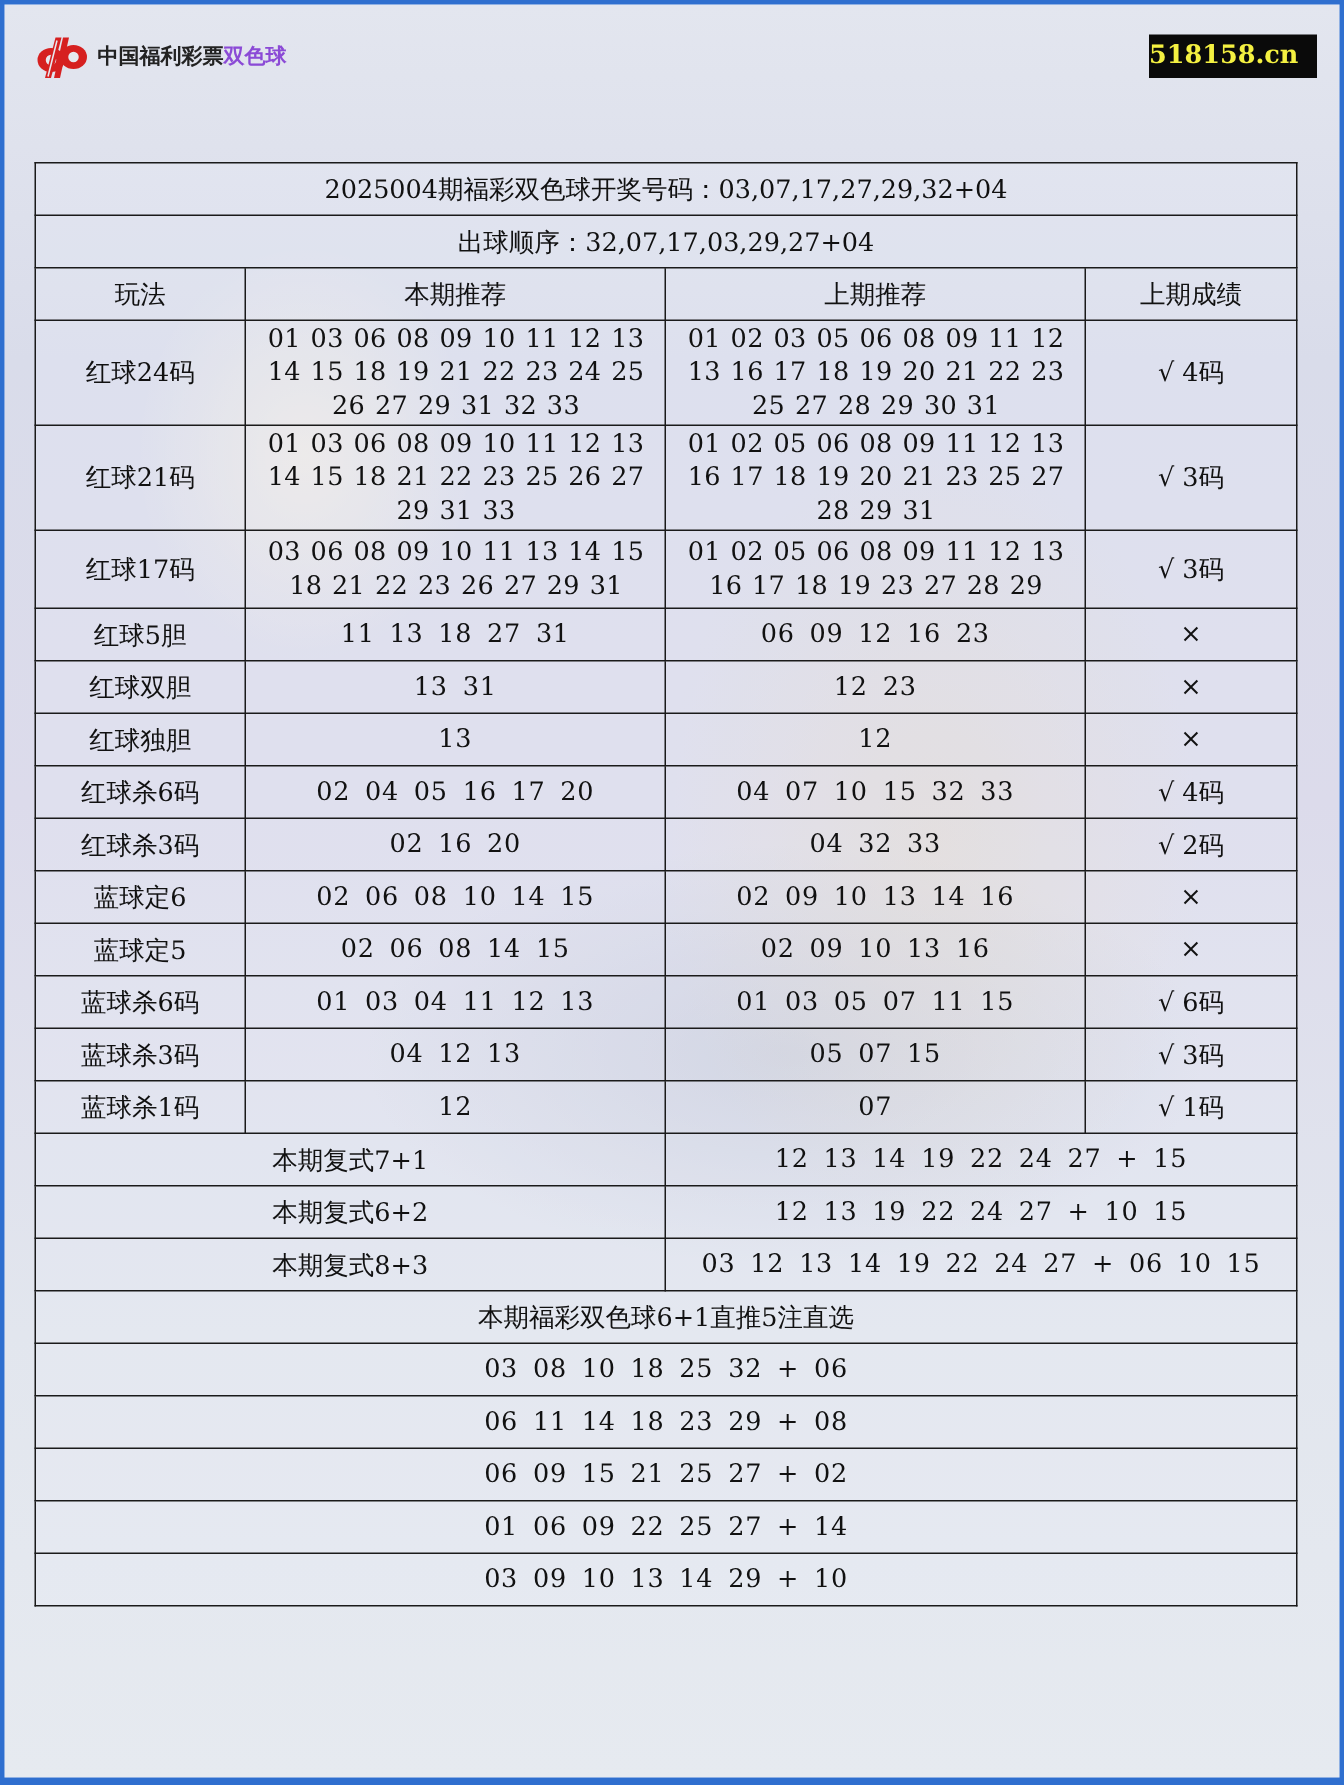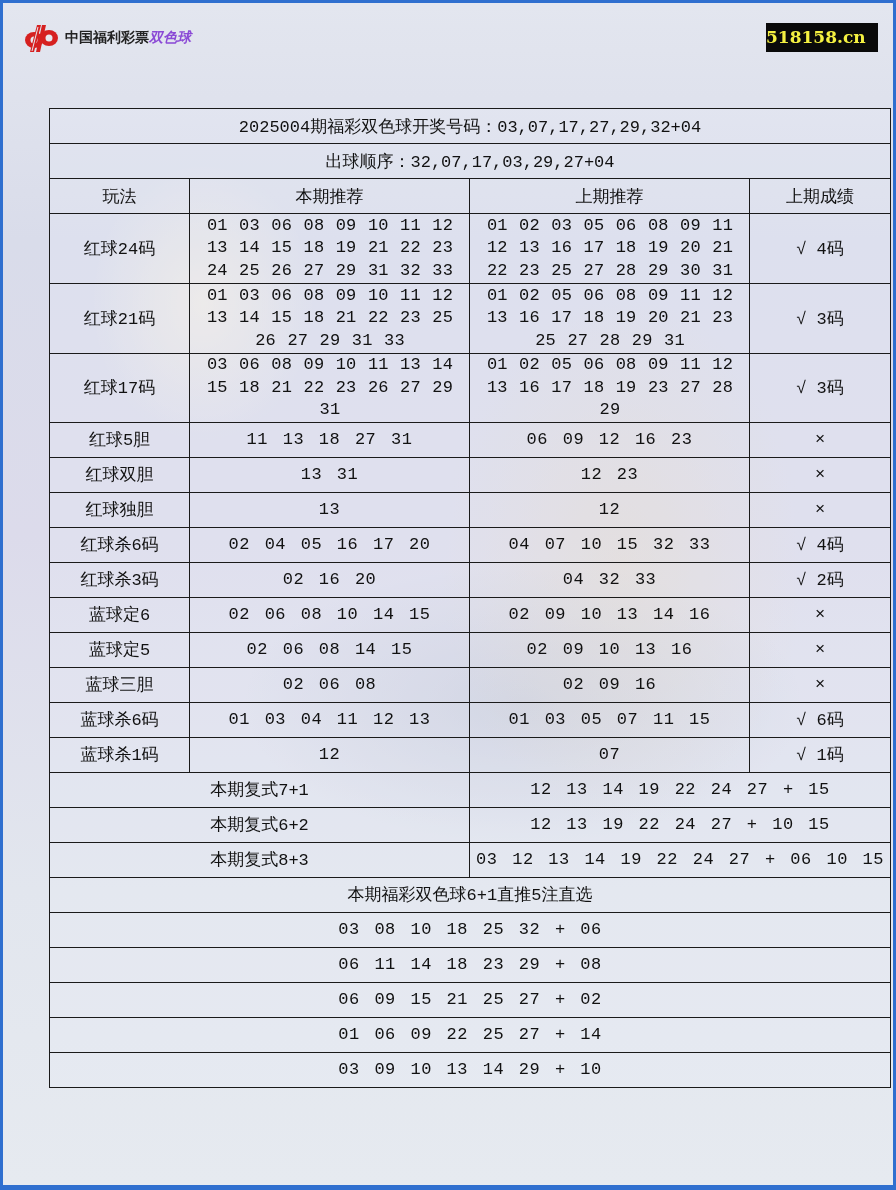--- a/index.html
+++ b/index.html
@@ -20,38 +20,38 @@
   }
   .logo {
     position: absolute; left: 18px; top: 20px;
     display: flex; align-items: center; gap: 4px;
   }
   .logo-mark { width: 40px; height: 30px; }
   .logo-text {
     font-family: "DejaVu Sans", sans-serif; font-weight: bold;
     font-size: 14px; color: #222; letter-spacing: 0px;
   }
-  .logo-text .ssq { color: #8b4ad6; font-style: italic; }
+  .logo-text .ssq { color: #8b4ad6; }
   .site-badge {
     position: absolute; left: 763px; top: 20px;
     width: 112px; height: 29px; background: #0a0a0a;
     color: #f4f041; font-family: "DejaVu Serif", serif; font-weight: bold;
     font-size: 17px; line-height: 29px; text-align: left;
   }
   .page-title {
     position: absolute; left: 0; right: 0; top: 56px;
     text-align: center; color: #1c2a9e;
     font-family: "DejaVu Serif", serif; font-size: 36px; line-height: 48px;
     letter-spacing: 0px;
     text-shadow: 1px 1px 0 rgba(255,255,255,0.6);
   }
   table.main {
-    position: absolute; left: 46px; top: 105px;
+    position: absolute; left: 20px; top: 105px;
     width: 841px; border-collapse: collapse; table-layout: fixed;
-    font-size: 17px; color: #111; font-family: Liberation Mono, monospace;
+    font-size: 17px; color: #111;
   }
   table.main td {
     border: 1px solid #1a1a1a; text-align: center; vertical-align: middle;
     padding: 0; height: 34px;
     background: rgba(235,238,248,0.28);
   }
   table.main td.wrap {
     text-align: center; padding: 0 2px 0 3px; line-height: 22.5px;
     word-spacing: 1px; letter-spacing: 0.2px;
   }
@@ -157,32 +157,32 @@
         <td class="nums">02 09 10 13 14 16</td>
         <td class="result">×</td>
       </tr>
       <tr>
         <td>蓝球定5</td>
         <td class="nums">02 06 08 14 15</td>
         <td class="nums">02 09 10 13 16</td>
         <td class="result">×</td>
       </tr>
       <tr>
-        <td>蓝球三胆</td>
-        <td class="nums">02 06 08</td>
-        <td class="nums">02 09 16</td>
-        <td class="result">×</td>
-      </tr>
-      <tr>
         <td>蓝球杀6码</td>
         <td class="nums">01 03 04 11 12 13</td>
         <td class="nums">01 03 05 07 11 15</td>
         <td class="result">√ 6码</td>
       </tr>
       <tr>
+        <td>蓝球杀3码</td>
+        <td class="nums">04 12 13</td>
+        <td class="nums">05 07 15</td>
+        <td class="result">√ 3码</td>
+      </tr>
+      <tr>
         <td>蓝球杀1码</td>
         <td class="nums">12</td>
         <td class="nums">07</td>
         <td class="result">√ 1码</td>
       </tr>
 
       <tr>
         <td colspan="2">本期复式7+1</td>
         <td colspan="2" class="nums">12 13 14 19 22 24 27 + 15</td>
       </tr>

